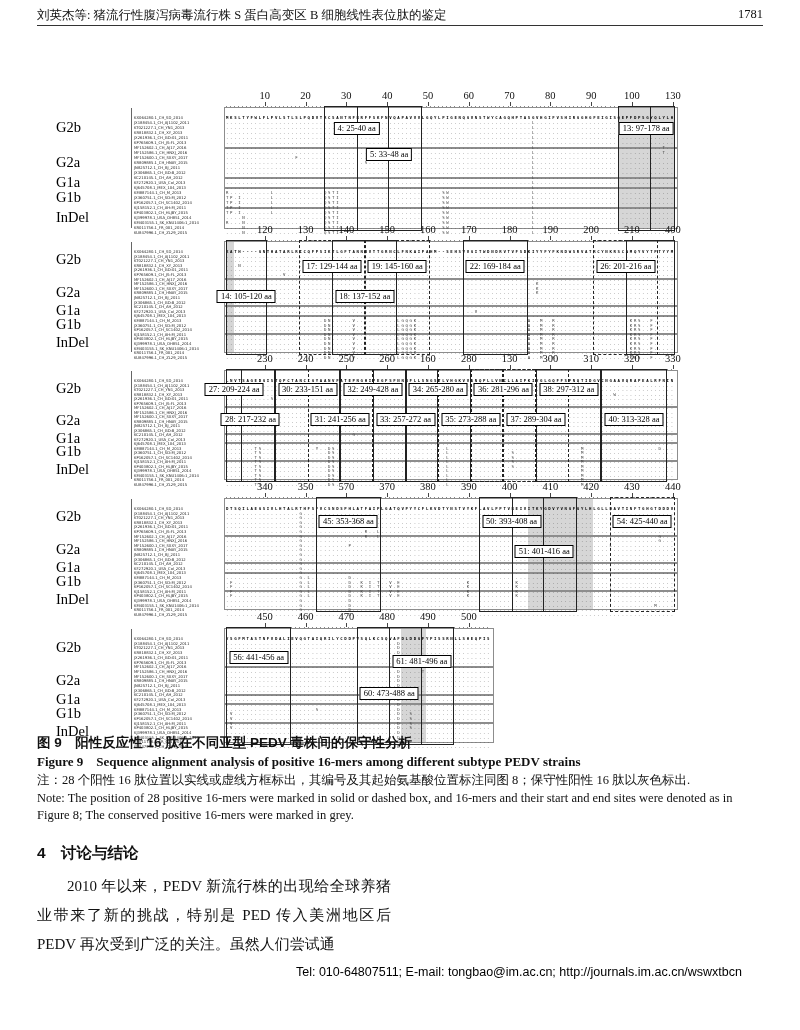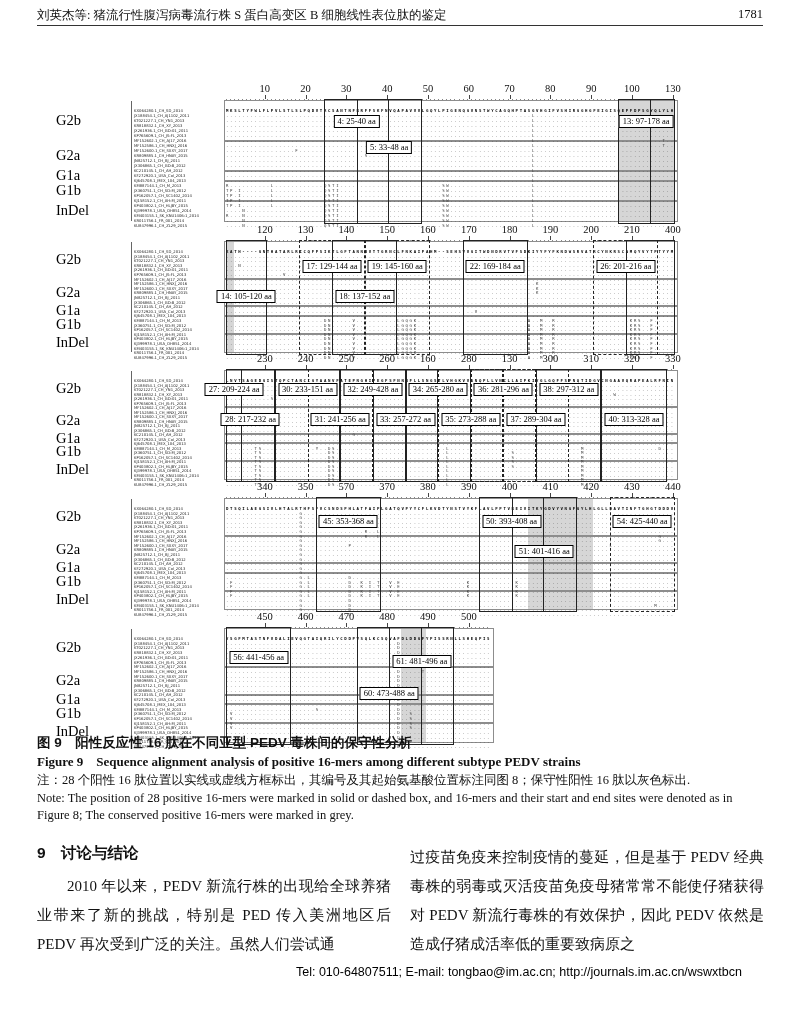--- a/index.html
+++ b/index.html
@@ -56,21 +56,21 @@
 <body>
 
 <div class="page">
   <div class="hdr">
     <span>刘英杰等: 猪流行性腹泻病毒流行株 S 蛋白高变区 B 细胞线性表位肽的鉴定</span>
     <span class="pg">1781</span>
   </div>
   <div class="hdr-rule"></div>
 
   <div id="figure">
-      <div class="panel" style="top: 43px; height: 140px;">
+      <div class="panel" style="top: 50px; height: 140px;">
         <div class="tick-num" style="left: 247.76px;">10</div>
         <div class="tick-mark" style="left: 264.76px;"></div>
         <div class="tick-num" style="left: 288.56px;">20</div>
         <div class="tick-mark" style="left: 305.56px;"></div>
         <div class="tick-num" style="left: 329.36px;">30</div>
         <div class="tick-mark" style="left: 346.36px;"></div>
         <div class="tick-num" style="left: 370.16px;">40</div>
         <div class="tick-mark" style="left: 387.16px;"></div>
         <div class="tick-num" style="left: 410.96px;">50</div>
         <div class="tick-mark" style="left: 427.96px;"></div>
@@ -555,18 +555,17 @@
         <div class="ebox" style="left: 389.2px; width: 63.28px; top: 16px; height: 115.8px;"></div>
         <div class="elabel" style="left: 421.84px; top: 44px;">61: 481-496 aa</div>
       </div>
     </div>
 
   <div class="cap-zh">图 9　阳性反应性 16 肽在不同亚型 PEDV 毒株间的保守性分析</div>
   <div class="cap-en">Figure 9　Sequence alignment analysis of positive 16-mers among different subtype PEDV strains</div>
   <div class="note-zh">注：28 个阳性 16 肽位置以实线或虚线方框标出，其编号及其起始氨基酸位置标注同图 8；保守性阳性 16 肽以灰色标出.</div>
   <div class="note-en">Note: The position of 28 positive 16-mers were marked in solid or dashed box, and 16-mers and their start and end sites were denoted as in Figure 8; The conserved positive 16-mers were marked in grey.</div>
 
-  <div class="sec-h">9　讨论与结论</div>
+  <div class="sec-h">4　讨论与结论</div>
   <div class="col col1">2010 年以来，PEDV 新流行株的出现给全球养猪业带来了新的挑战，特别是 PED 传入美洲地区后 PEDV 再次受到广泛的关注。虽然人们尝试通</div>
-  <div class="col col2">过疫苗免疫来控制疫情的蔓延，但是基于 PEDV 经典毒株的弱毒或灭活疫苗免疫母猪常常不能使仔猪获得对 PEDV 新流行毒株的有效保护，因此 PEDV 依然是造成仔猪成活率低的重要致病原之</div>
 
   <div class="footer">Tel: 010-64807511; E-mail: tongbao@im.ac.cn; http://journals.im.ac.cn/wswxtbcn</div>
 </div>
 
 </body></html>

